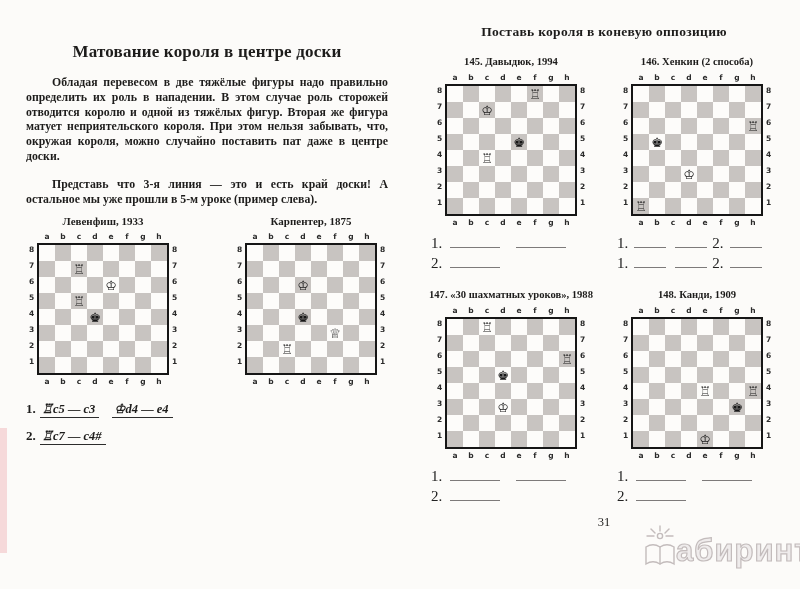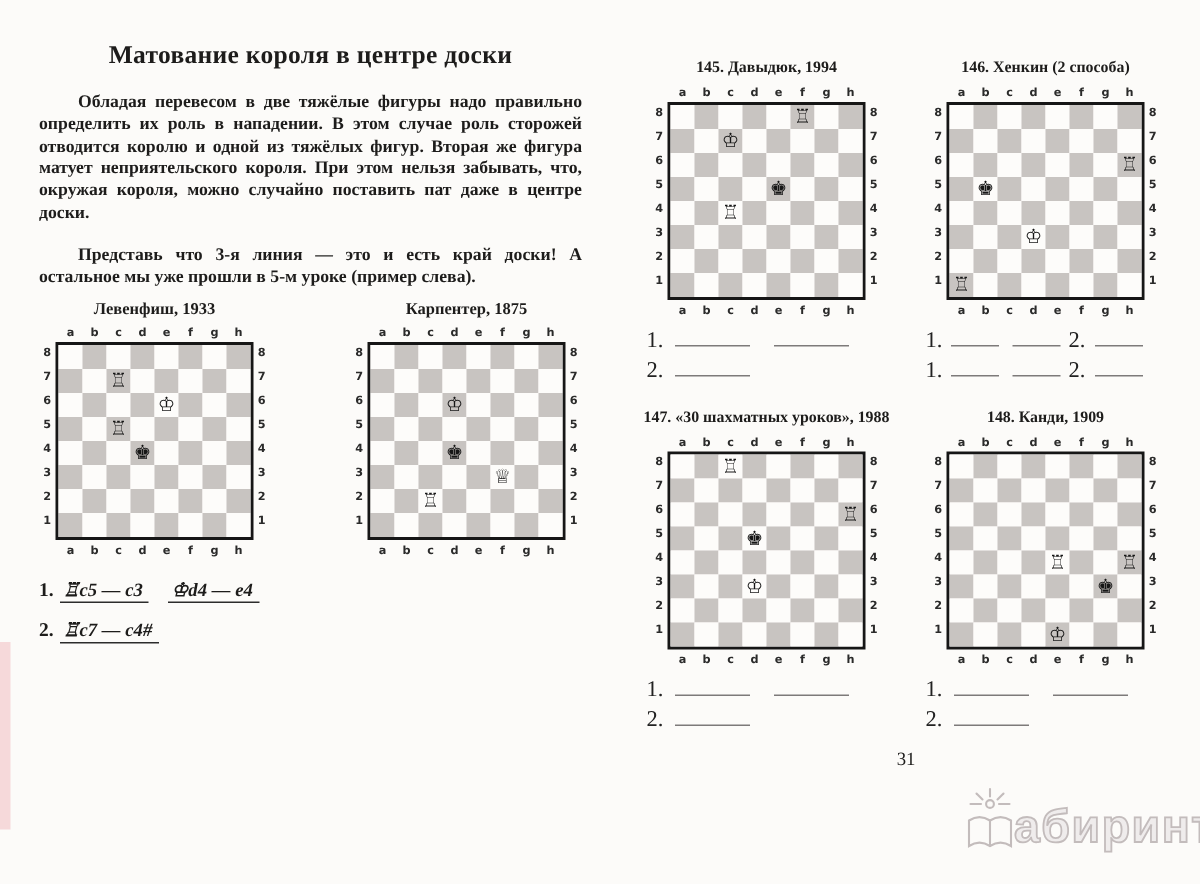--- a/index.html
+++ b/index.html
@@ -5,21 +5,21 @@
   html,body{margin:0;padding:0;width:800px;height:589px;overflow:hidden;background:#fcfbf9;}
   *{box-sizing:border-box;}
   .scan{position:relative;width:800px;height:589px;font-family:"Liberation Serif",serif;color:#1d1c1b;}
   .red-strip{position:absolute;left:0;top:428px;width:7px;height:125px;background:#f2c6ca;opacity:.65;}
 
   .page{position:absolute;}
   .page-left{left:26px;top:26px;width:362px;}
   .page-right{left:418px;top:24px;width:372px;}
 
   .title{text-align:center;font-style:italic;font-weight:bold;font-size:24px;line-height:1.1;letter-spacing:1px;}
-  .subtitle{text-align:center;font-weight:bold;font-size:17px;margin-top:1px;letter-spacing:.2px;}
+  .subtitle{text-align:center;font-weight:bold;font-size:17px;margin-top:16px;letter-spacing:.2px;}
   p.body{font-size:11.8px;font-weight:bold;line-height:14.8px;text-align:justify;text-indent:26px;margin:0;}
   p.p1{margin-top:13px;}
   p.p2{margin-top:13px;}
   p.p3{margin-top:0;}
 
   .diag-row{display:flex;justify-content:space-between;margin-top:9px;}
   .diagram{display:flex;flex-direction:column;align-items:center;}
   .caption{font-weight:bold;font-size:11px;text-align:center;margin-bottom:5px;white-space:nowrap;}
 
   .board-wrap{display:flex;flex-direction:column;align-items:center;}
@@ -320,20 +320,21 @@
           <div class="sol-row"><span class="sol-num">1.</span><span class="move">♖c5 — c3</span><span class="move">♔d4 — e4</span></div>
           <div class="sol-row"><span class="sol-num">2.</span><span class="move">♖c7 — c4#</span></div>
         </div>
       <div class="solution">
         </div>
     </div>
 
   </div>
 
   <div class="page page-right">
+    <div class="rp-header">Поставь короля в коневую оппозицию</div>
     <div class="rp-grid">
       <div class="cell">
         <div class="caption">145. Давыдюк, 1994</div>
         <div class="board-wrap">
             <div class="files-row files-top">
               <span class="">a</span>
               <span class="">b</span>
               <span class="">c</span>
               <span class="">d</span>
               <span class="">e</span>

